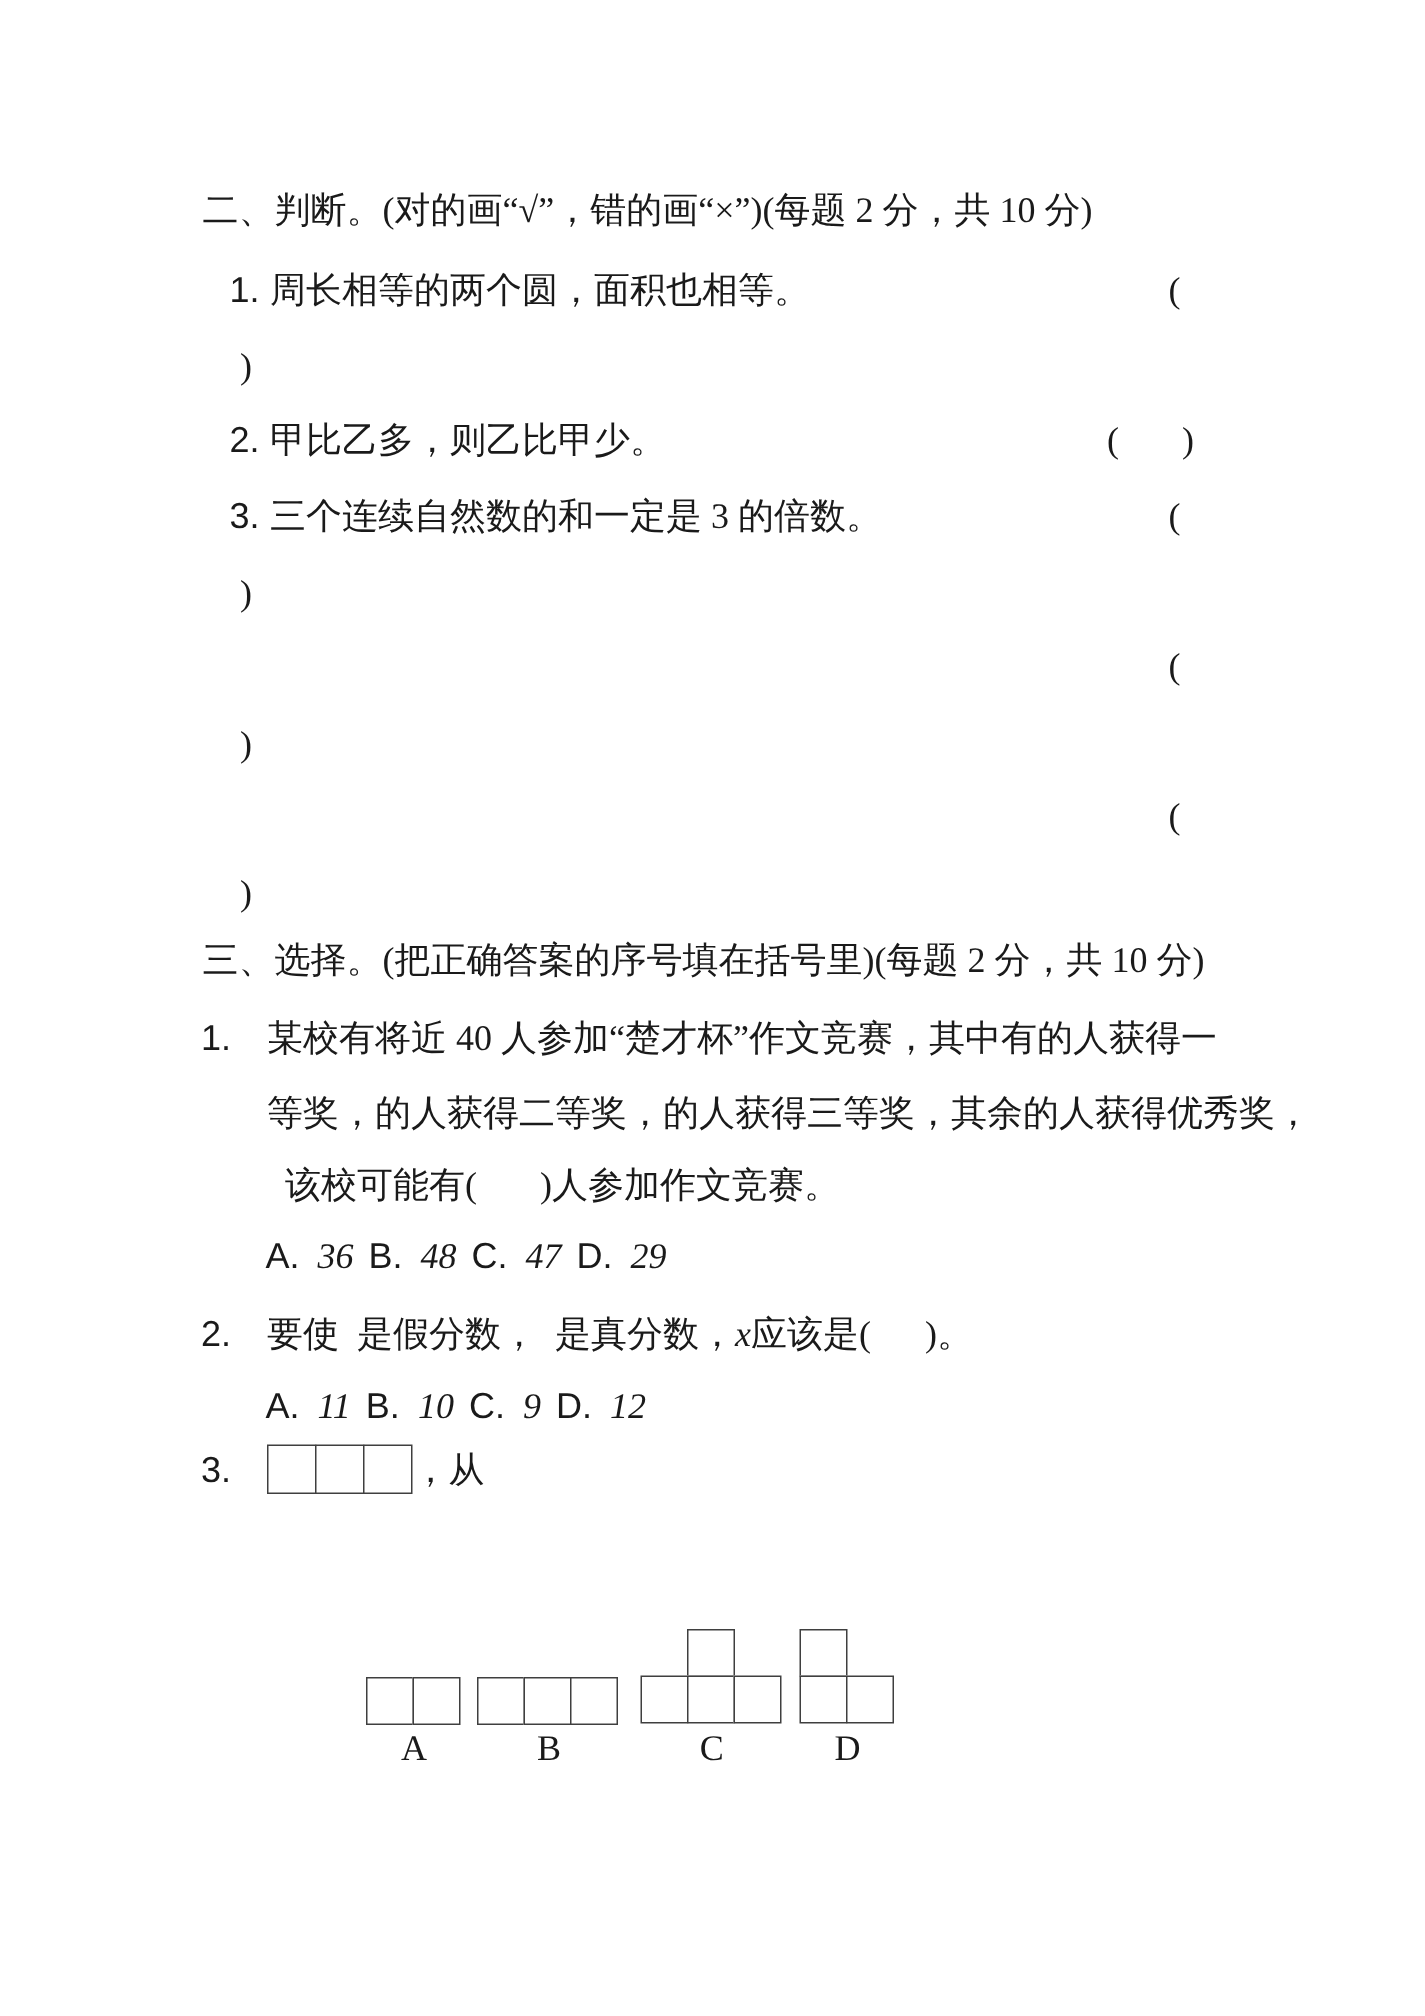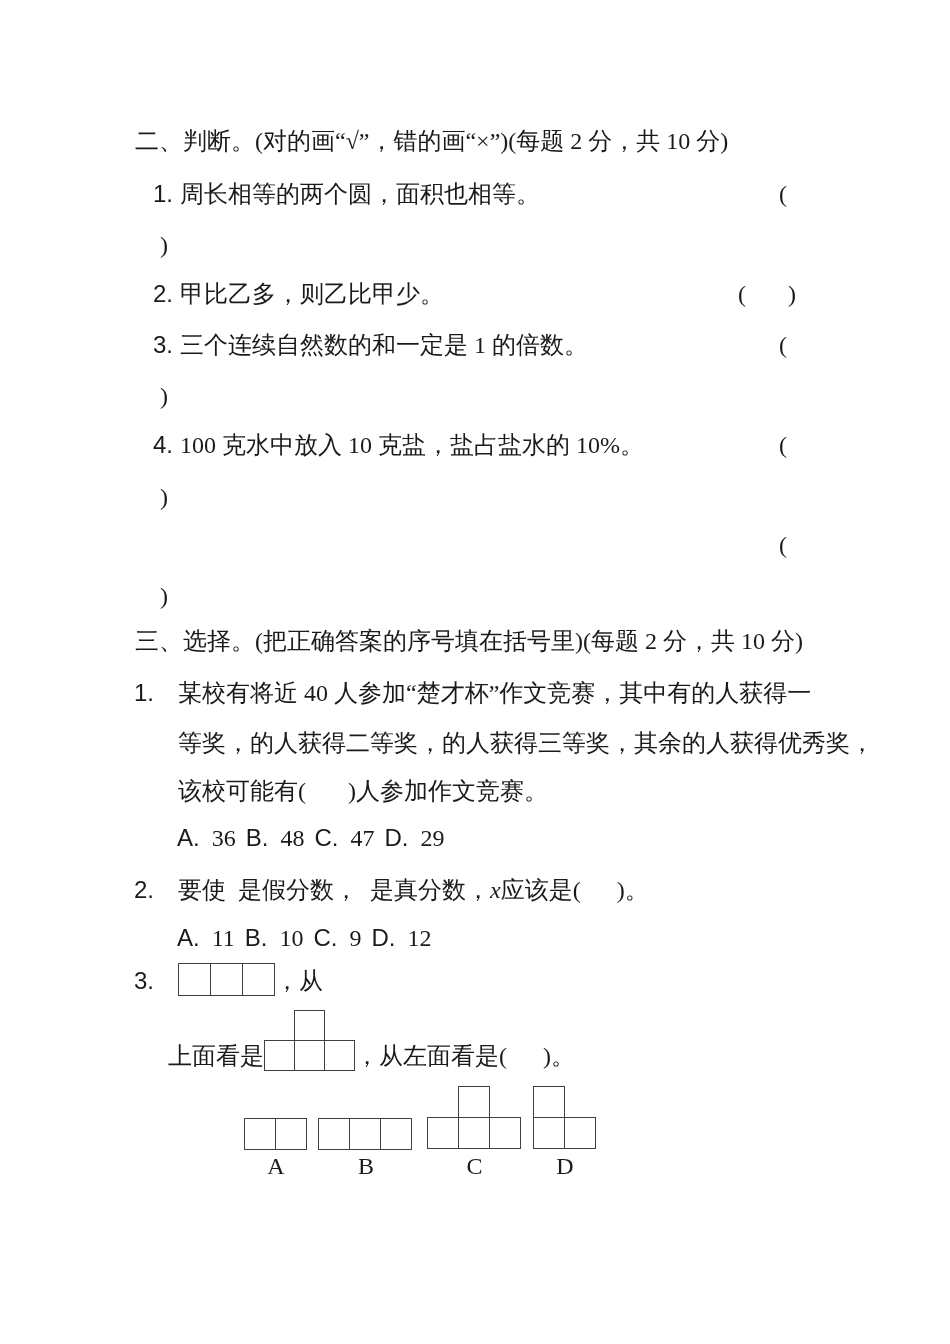--- a/index.html
+++ b/index.html
@@ -11,21 +11,21 @@
     font-size:24px;
     color:#1a1a1a;
     overflow:hidden;
   }
   .line{position:absolute;white-space:pre;line-height:1.2;}
   .num2{display:inline-block;width:27px;font-family:"Liberation Sans","DejaVu Sans",sans-serif;}
   .num3{display:inline-block;width:44px;font-family:"Liberation Sans","DejaVu Sans",sans-serif;}
   .optrow{display:flex;align-items:baseline;gap:10px;}
   .opt{display:flex;align-items:baseline;}
   .opt .letter{font-family:"Liberation Sans","DejaVu Sans",sans-serif;}
-  .opt .val{margin-left:12px;}
+  .opt .val{margin-left:12px;font-style:italic;}
   .flexline{display:flex;align-items:flex-end;}
   .shape{display:inline-block;}
   .shape .cellrow{display:flex;}
   .shape .cell{box-sizing:border-box;border:1px solid #3f3f3f;background:#ffffff;}
   .shape .cellrow .cell + .cell{margin-left:-1px;}
   .shape .topcell{margin-bottom:-1px;}
   .abs-shape{position:absolute;}
   .shape-label{position:absolute;text-align:center;}
   .var-x{font-style:italic;}
 </style>
@@ -36,36 +36,35 @@
 
   <div class="line" style="left:135px;top:127px">二、判断。(对的画“√”，错的画“×”)(每题 2 分，共 10 分)</div>
 
   <div class="line" style="left:153px;top:180px"><span class="num2">1.</span><span>周长相等的两个圆，面积也相等。</span></div>
   <div class="line" style="left:779px;top:180px">(</div>
   <div class="line" style="left:160px;top:231px">)</div>
 
   <div class="line" style="left:153px;top:280px"><span class="num2">2.</span><span>甲比乙多，则乙比甲少。</span></div>
   <div class="line" style="left:738px;top:280px">(       )</div>
 
-  <div class="line" style="left:153px;top:331px"><span class="num2">3.</span><span>三个连续自然数的和一定是 1 的倍数。</span></div>
+  <div class="line" style="left:153px;top:331px"><span class="num2">3.</span><span>三个连续自然数的和一定是 3 的倍数。</span></div>
   <div class="line" style="left:779px;top:331px">(</div>
   <div class="line" style="left:160px;top:382px">)</div>
 
-  <div class="line" style="left:153px;top:431px"><span class="num2">4.</span><span>100 克水中放入 10 克盐，盐占盐水的 10%。</span></div>
   <div class="line" style="left:779px;top:431px">(</div>
   <div class="line" style="left:160px;top:483px">)</div>
 
   <div class="line" style="left:779px;top:531px">(</div>
   <div class="line" style="left:160px;top:582px">)</div>
 
   <div class="line" style="left:135px;top:627px">三、选择。(把正确答案的序号填在括号里)(每题 2 分，共 10 分)</div>
 
   <div class="line" style="left:134px;top:679px"><span class="num3">1.</span><span>某校有将近 40 人参加“楚才杯”作文竞赛，其中有的人获得一</span></div>
   <div class="line" style="left:178px;top:729px">等奖，的人获得二等奖，的人获得三等奖，其余的人获得优秀奖，</div>
-  <div class="line" style="left:178px;top:777px">该校可能有(       )人参加作文竞赛。</div>
+  <div class="line" style="left:190px;top:777px">该校可能有(       )人参加作文竞赛。</div>
 
   <div class="line optrow" style="left:177px;top:824px">
     <span class="opt"><span class="letter">A.</span><span class="val">36</span></span>
     <span class="opt"><span class="letter">B.</span><span class="val">48</span></span>
     <span class="opt"><span class="letter">C.</span><span class="val">47</span></span>
     <span class="opt"><span class="letter">D.</span><span class="val">29</span></span>
   </div>
 
   <div class="line" style="left:134px;top:876px"><span class="num3">2.</span><span>要使  是假分数，  是真分数，</span><span class="var-x">x</span><span>应该是(      )。</span></div>
 
@@ -73,23 +72,20 @@
     <span class="opt"><span class="letter">A.</span><span class="val">11</span></span>
     <span class="opt"><span class="letter">B.</span><span class="val">10</span></span>
     <span class="opt"><span class="letter">C.</span><span class="val">9</span></span>
     <span class="opt"><span class="letter">D.</span><span class="val">12</span></span>
   </div>
 
   <div class="line flexline" style="left:134px;top:963px">
     <span class="num3">3.</span><span class="shape"><div class="cellrow"><div class="cell" style="width: 33px; height: 33px;"></div><div class="cell" style="width: 33px; height: 33px;"></div><div class="cell" style="width: 33px; height: 33px;"></div></div></span><span>，从</span>
   </div>
 
-  <div class="line flexline" style="left:168px;top:1010px">
-    <span>上面看是</span><span class="shape"><div class="cell topcell" style="width: 31px; height: 31px; margin-left: 30px;"></div><div class="cellrow"><div class="cell" style="width: 31px; height: 31px;"></div><div class="cell" style="width: 31px; height: 31px;"></div><div class="cell" style="width: 31px; height: 31px;"></div></div></span><span>，从左面看是(      )。</span>
-  </div>
 
   <span class="shape abs-shape" style="left:244px;top:1118px">
       <div class="cellrow">
         <div class="cell" style="width: 32px; height: 32px;"></div>
         <div class="cell" style="width: 32px; height: 32px;"></div>
       </div>
     </span>
   <span class="shape abs-shape" style="left:318px;top:1118px">
       <div class="cellrow">
         <div class="cell" style="width: 32px; height: 32px;"></div>

